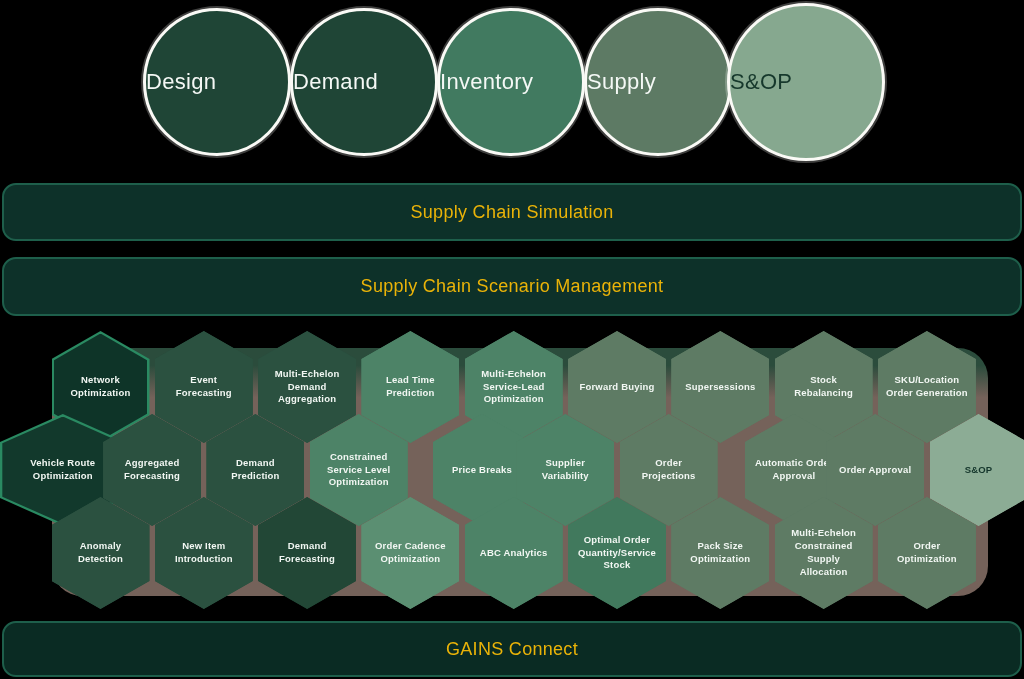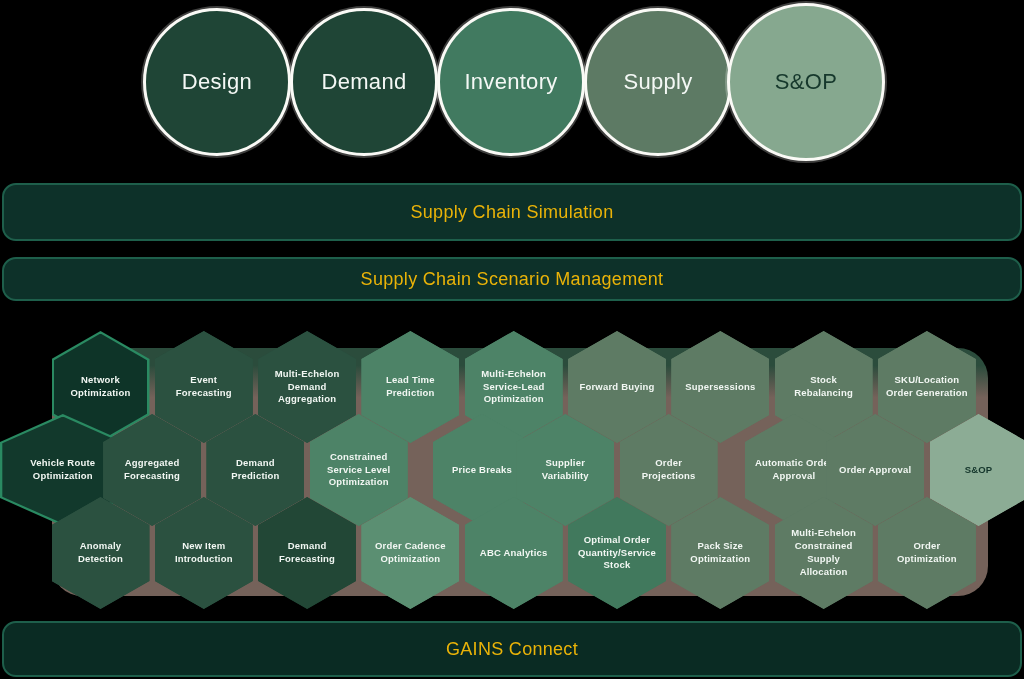--- a/index.html
+++ b/index.html
@@ -6,34 +6,34 @@
   body{
     width:1024px;height:679px;position:relative;overflow:hidden;
     background:#000;
     font-family:"Liberation Sans","DejaVu Sans",sans-serif;
   }
   
   #pillars{position:absolute;left:0;top:0;width:1024px;height:170px;}
   .pillar{
     position:absolute;border-radius:50%;
     border:3px solid #fafaf6;
-    display:flex;align-items:center;justify-content:center;
+    display:flex;align-items:center;justify-content:flex-start;
     font-size:22px;font-weight:500;letter-spacing:.3px;
     box-shadow:0 0 0 2px rgba(250,250,246,.25);
   }
   
   .band{
     position:absolute;left:2px;right:2px;
     background:#0d3129;border:2px solid #1e5f4b;border-radius:14px;
     display:flex;align-items:center;justify-content:center;
     color:#eab308;font-size:18px;font-weight:500;letter-spacing:.3px;
     box-sizing:border-box;
   }
   #bar-simulation{top:183px;height:58px;}
-  #bar-scenario{top:257px;height:44px;}
+  #bar-scenario{top:257px;height:59px;}
   #bar-connect{top:621px;height:56px;background:#0a2b23;}
   
   #honeycomb{position:absolute;left:0;top:0;width:1024px;height:679px;}
   #hex-backdrop{
     position:absolute;left:52px;top:348px;width:936px;height:248px;
     border-radius:30px;
     background:linear-gradient(180deg,#2b4c3c 0%,#2b4c3c 7%,#75625a 20%,#75625a 100%);
   }
   .hex{
     position:absolute;width:98px;height:112px;

